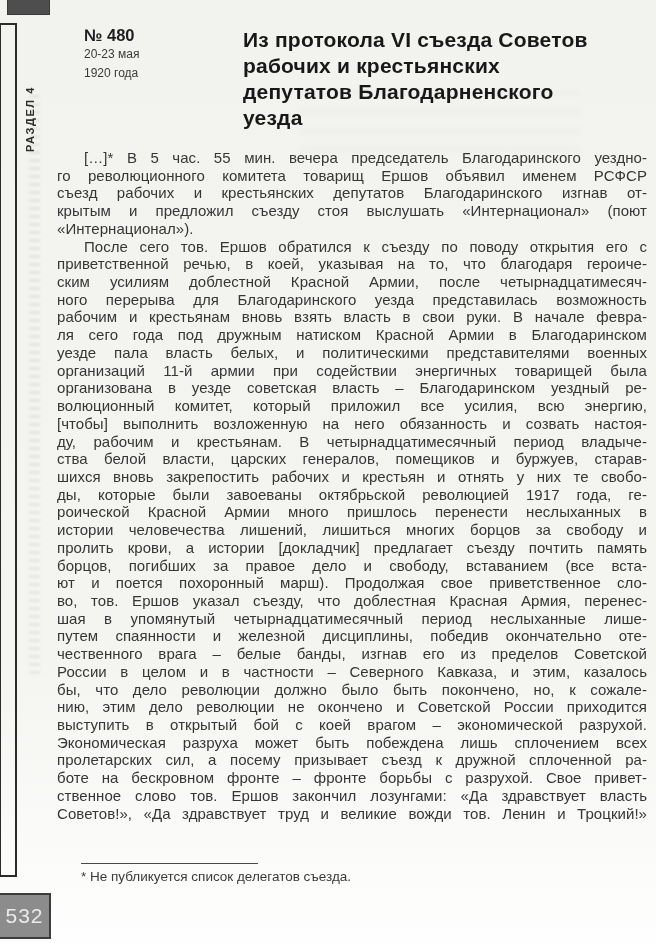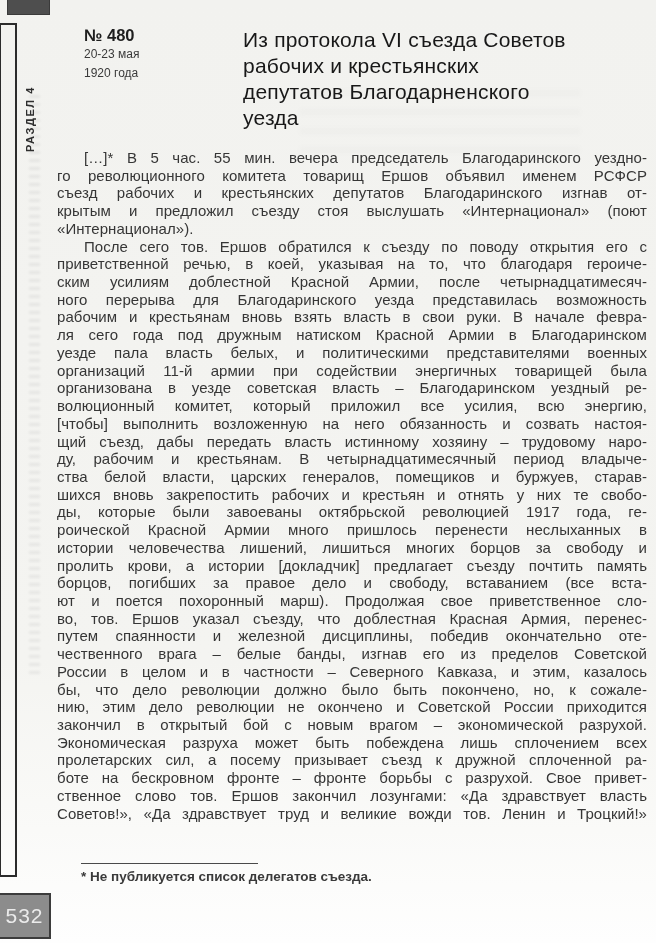--- a/index.html
+++ b/index.html
@@ -63,21 +63,21 @@
     color:#2c2c2c;
   }
   .doc-number {
     font-size:16.5px; font-weight:bold; color:#1e1e1e;
     line-height:19px;
   }
   .doc-date div { font-size:12px; line-height:18.5px; color:#3a3a3a; }
   .doc-title {
     position:absolute; left:243px; top:27px;
     width:410px;
-    font-size:21px; font-weight:normal;
+    font-size:21px; font-weight:bold;
     line-height:26px;
     color:#181818;
     letter-spacing:.2px;
   }
   .doc-body {
     position:absolute; left:57px; top:149px;
     width:590px;
     font-size:15px;
     line-height:17.72px;
     letter-spacing:.05px;
@@ -87,21 +87,20 @@
     text-align:justify;
     text-align-last:justify;
     white-space:nowrap;
     overflow:hidden;
   }
   .tline.first { text-indent:27px; }
   .tline.end { text-align-last:left; }
   .footnote {
     position:absolute; left:81px; top:863px;
     color:#3a3a3a;
-    font-weight:bold;
   }
   .fn-rule {
     width:177px; height:1.3px;
     background:#4a4a4a;
     margin-bottom:4px;
   }
   .fn-text { font-size:13.5px; line-height:17px; }
   .page-number-box {
     position:absolute; left:-6px; top:893px;
     width:57px; height:46px;
@@ -158,37 +157,37 @@
         <div class="tline">приветственной речью, в коей, указывая на то, что благодаря героиче-</div>
         <div class="tline">ским усилиям доблестной Красной Армии, после четырнадцатимесяч-</div>
         <div class="tline">ного перерыва для Благодаринского уезда представилась возможность</div>
         <div class="tline">рабочим и крестьянам вновь взять власть в свои руки. В начале февра-</div>
         <div class="tline">ля сего года под дружным натиском Красной Армии в Благодаринском</div>
         <div class="tline">уезде пала власть белых, и политическими представителями военных</div>
         <div class="tline">организаций 11-й армии при содействии энергичных товарищей была</div>
         <div class="tline">организована в уезде советская власть – Благодаринском уездный ре-</div>
         <div class="tline">волюционный комитет, который приложил все усилия, всю энергию,</div>
         <div class="tline">[чтобы] выполнить возложенную на него обязанность и созвать настоя-</div>
-        <div class="tline">щий съезд, дабы передать власть истинному хозяину – трудовому наро-</div>
         <div class="tline">ду, рабочим и крестьянам. В четырнадцатимесячный период владыче-</div>
         <div class="tline">ства белой власти, царских генералов, помещиков и буржуев, старав-</div>
         <div class="tline">шихся вновь закрепостить рабочих и крестьян и отнять у них те свобо-</div>
         <div class="tline">ды, которые были завоеваны октябрьской революцией 1917 года, ге-</div>
         <div class="tline">роической Красной Армии много пришлось перенести неслыханных в</div>
         <div class="tline">истории человечества лишений, лишиться многих борцов за свободу и</div>
         <div class="tline">пролить крови, а истории [докладчик] предлагает съезду почтить память</div>
         <div class="tline">борцов, погибших за правое дело и свободу, вставанием (все вста-</div>
         <div class="tline">ют и поется похоронный марш). Продолжая свое приветственное сло-</div>
         <div class="tline">во, тов. Ершов указал съезду, что доблестная Красная Армия, перенес-</div>
+        <div class="tline">шая в упомянутый четырнадцатимесячный период неслыханные лише-</div>
         <div class="tline">путем спаянности и железной дисциплины, победив окончательно оте-</div>
         <div class="tline">чественного врага – белые банды, изгнав его из пределов Советской</div>
         <div class="tline">России в целом и в частности – Северного Кавказа, и этим, казалось</div>
         <div class="tline">бы, что дело революции должно было быть покончено, но, к сожале-</div>
         <div class="tline">нию, этим дело революции не окончено и Советской России приходится</div>
-        <div class="tline">закончил в открытый бой с новым врагом – экономической разрухой.</div>
+        <div class="tline">выступить в открытый бой с коей врагом – экономической разрухой.</div>
         <div class="tline">Экономическая разруха может быть побеждена лишь сплочением всех</div>
         <div class="tline">пролетарских сил, а посему призывает съезд к дружной сплоченной ра-</div>
         <div class="tline">боте на бескровном фронте – фронте борьбы с разрухой. Свое привет-</div>
         <div class="tline">ственное слово тов. Ершов закончил лозунгами: «Да здравствует власть</div>
         <div class="tline">Советов!», «Да здравствует труд и великие вожди тов. Ленин и Троцкий!»</div>
       </div>
     </div>
 
   <div class="footnote">
     <div class="fn-rule"></div>

